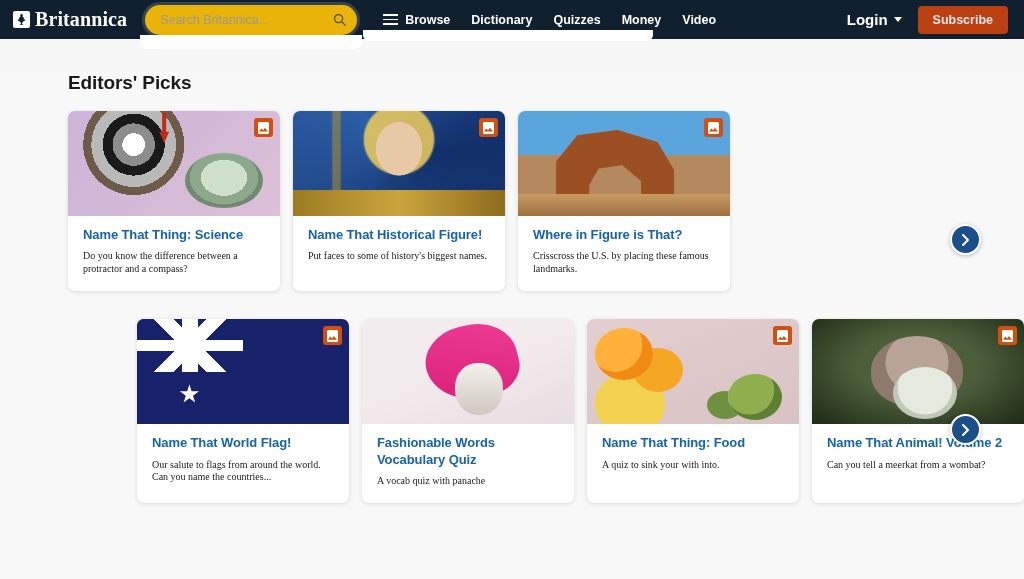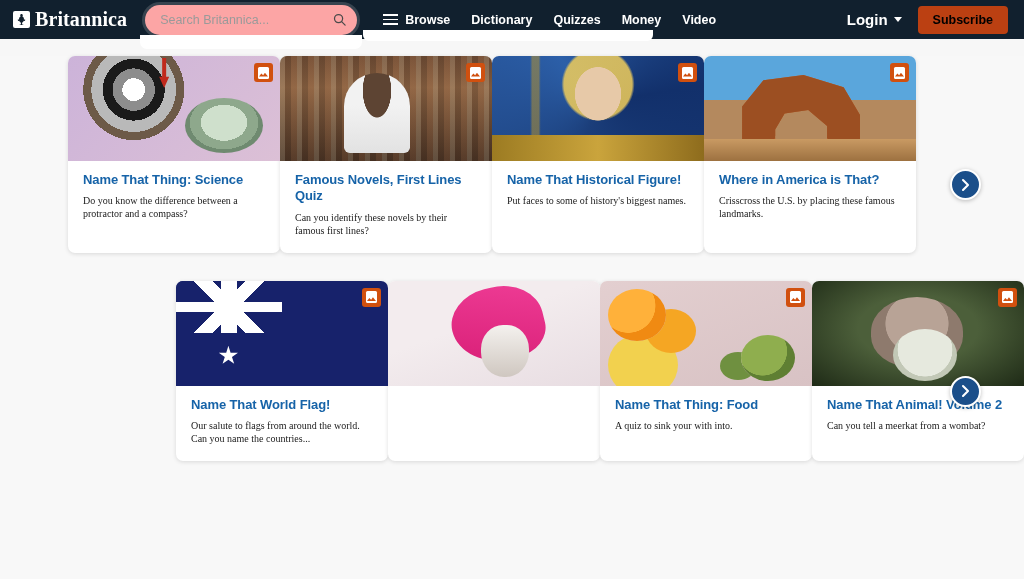--- a/index.html
+++ b/index.html
@@ -49,21 +49,21 @@
 
   
   .search-wrap {
     position: relative;
     margin-left: 18px;
     width: 212px;
     flex: 0 0 auto;
   }
   .search-box {
     height: 30px;
-    background: #fca5a5;
+    background: #eab308;
     border-radius: 16px;
     display: flex;
     align-items: center;
     padding: 0 10px 0 15px;
     box-shadow: 0 0 0 3px rgba(255,255,255,0.16);
   }
   .search-box input {
     flex: 1 1 auto;
     border: none;
     outline: none;
@@ -137,21 +137,21 @@
     cursor: pointer;
   }
   .chev-down {
     width: 0; height: 0;
     border-left: 4px solid transparent;
     border-right: 4px solid transparent;
     border-top: 5px solid #fff;
   }
   .subscribe {
     background: #bb4012;
-    color: #000000;
+    color: #e5e5e5;
     font-size: 12.5px;
     font-weight: bold;
     border: none;
     border-radius: 4px;
     padding: 7px 15px;
     cursor: pointer;
     font-family: "Liberation Sans", sans-serif;
   }
 
   
@@ -166,20 +166,21 @@
     font-size: 19px;
     font-weight: bold;
     color: #1a1a1a;
     margin: 33px 0 0 68px;
     letter-spacing: -0.1px;
   }
 
   .row {
     position: relative;
     display: flex;
+    gap: 13px;
     padding-left: 68px;
     margin-top: 17px;
   }
   .row2 { margin-top: 28px; justify-content: flex-end; }
 
   .card {
     width: 212px;
     flex: 0 0 212px;
     background: #fff;
     border-radius: 7px;
@@ -380,67 +381,57 @@
     <div class="login">
       <span>Login</span>
       <span class="chev-down"></span>
     </div>
     <button class="subscribe">Subscribe</button>
   </div>
 </div>
 
 <div class="main">
 
+  <h2 class="section-title">Editors' Picks</h2>
 
   <div class="row row1">
 
     <div class="card">
       <div class="card-img img-eye">
         <div class="badge">
             <div class="badge-inner"></div>
           </div>
       </div>
       <div class="card-body">
         <div class="card-title">Name That Thing: Science</div>
         <div class="card-desc">Do you know the difference between a protractor and a compass?</div>
       </div>
     </div>
 
-    <div class="card">
-      <div class="card-img img-library">
-        <div class="badge">
-            <div class="badge-inner"></div>
-          </div>
-      </div>
-      <div class="card-body">
-        <div class="card-title">Famous Novels, First Lines Quiz</div>
-        <div class="card-desc">Can you identify these novels by their famous first lines?</div>
-      </div>
-    </div>
 
     <div class="card">
       <div class="card-img img-stained">
         <div class="badge">
             <div class="badge-inner"></div>
           </div>
       </div>
       <div class="card-body">
         <div class="card-title">Name That Historical Figure!</div>
         <div class="card-desc">Put faces to some of history's biggest names.</div>
       </div>
     </div>
 
     <div class="card">
       <div class="card-img img-arch">
         <div class="badge">
             <div class="badge-inner"></div>
           </div>
       </div>
       <div class="card-body">
-        <div class="card-title">Where in America is That?</div>
+        <div class="card-title">Where in Figure is That?</div>
         <div class="card-desc">Crisscross the U.S. by placing these famous landmarks.</div>
       </div>
     </div>
 
     <div class="arrow arrow-right-1">
       <svg width="11" height="14" viewBox="0 0 11 14" fill="none" stroke="#fff" stroke-width="2.1" stroke-linecap="round" stroke-linejoin="round">
         <polyline points="3,2 8,7 3,12"></polyline>
       </svg>
     </div>
   </div>
@@ -456,20 +447,24 @@
       <div class="card-body">
         <div class="card-title">Name That World Flag!</div>
         <div class="card-desc">Our salute to flags from around the world. Can you name the countries...</div>
       </div>
     </div>
 
     <div class="card">
       <div class="card-img img-dog">
         
       </div>
+      <div class="card-body">
+        <div class="card-title">Fashionable Words Vocabulary Quiz</div>
+        <div class="card-desc">A vocab quiz with panache</div>
+      </div>
     </div>
 
     <div class="card">
       <div class="card-img img-food">
         <div class="badge">
             <div class="badge-inner"></div>
           </div>
       </div>
       <div class="card-body">
         <div class="card-title">Name That Thing: Food</div>

